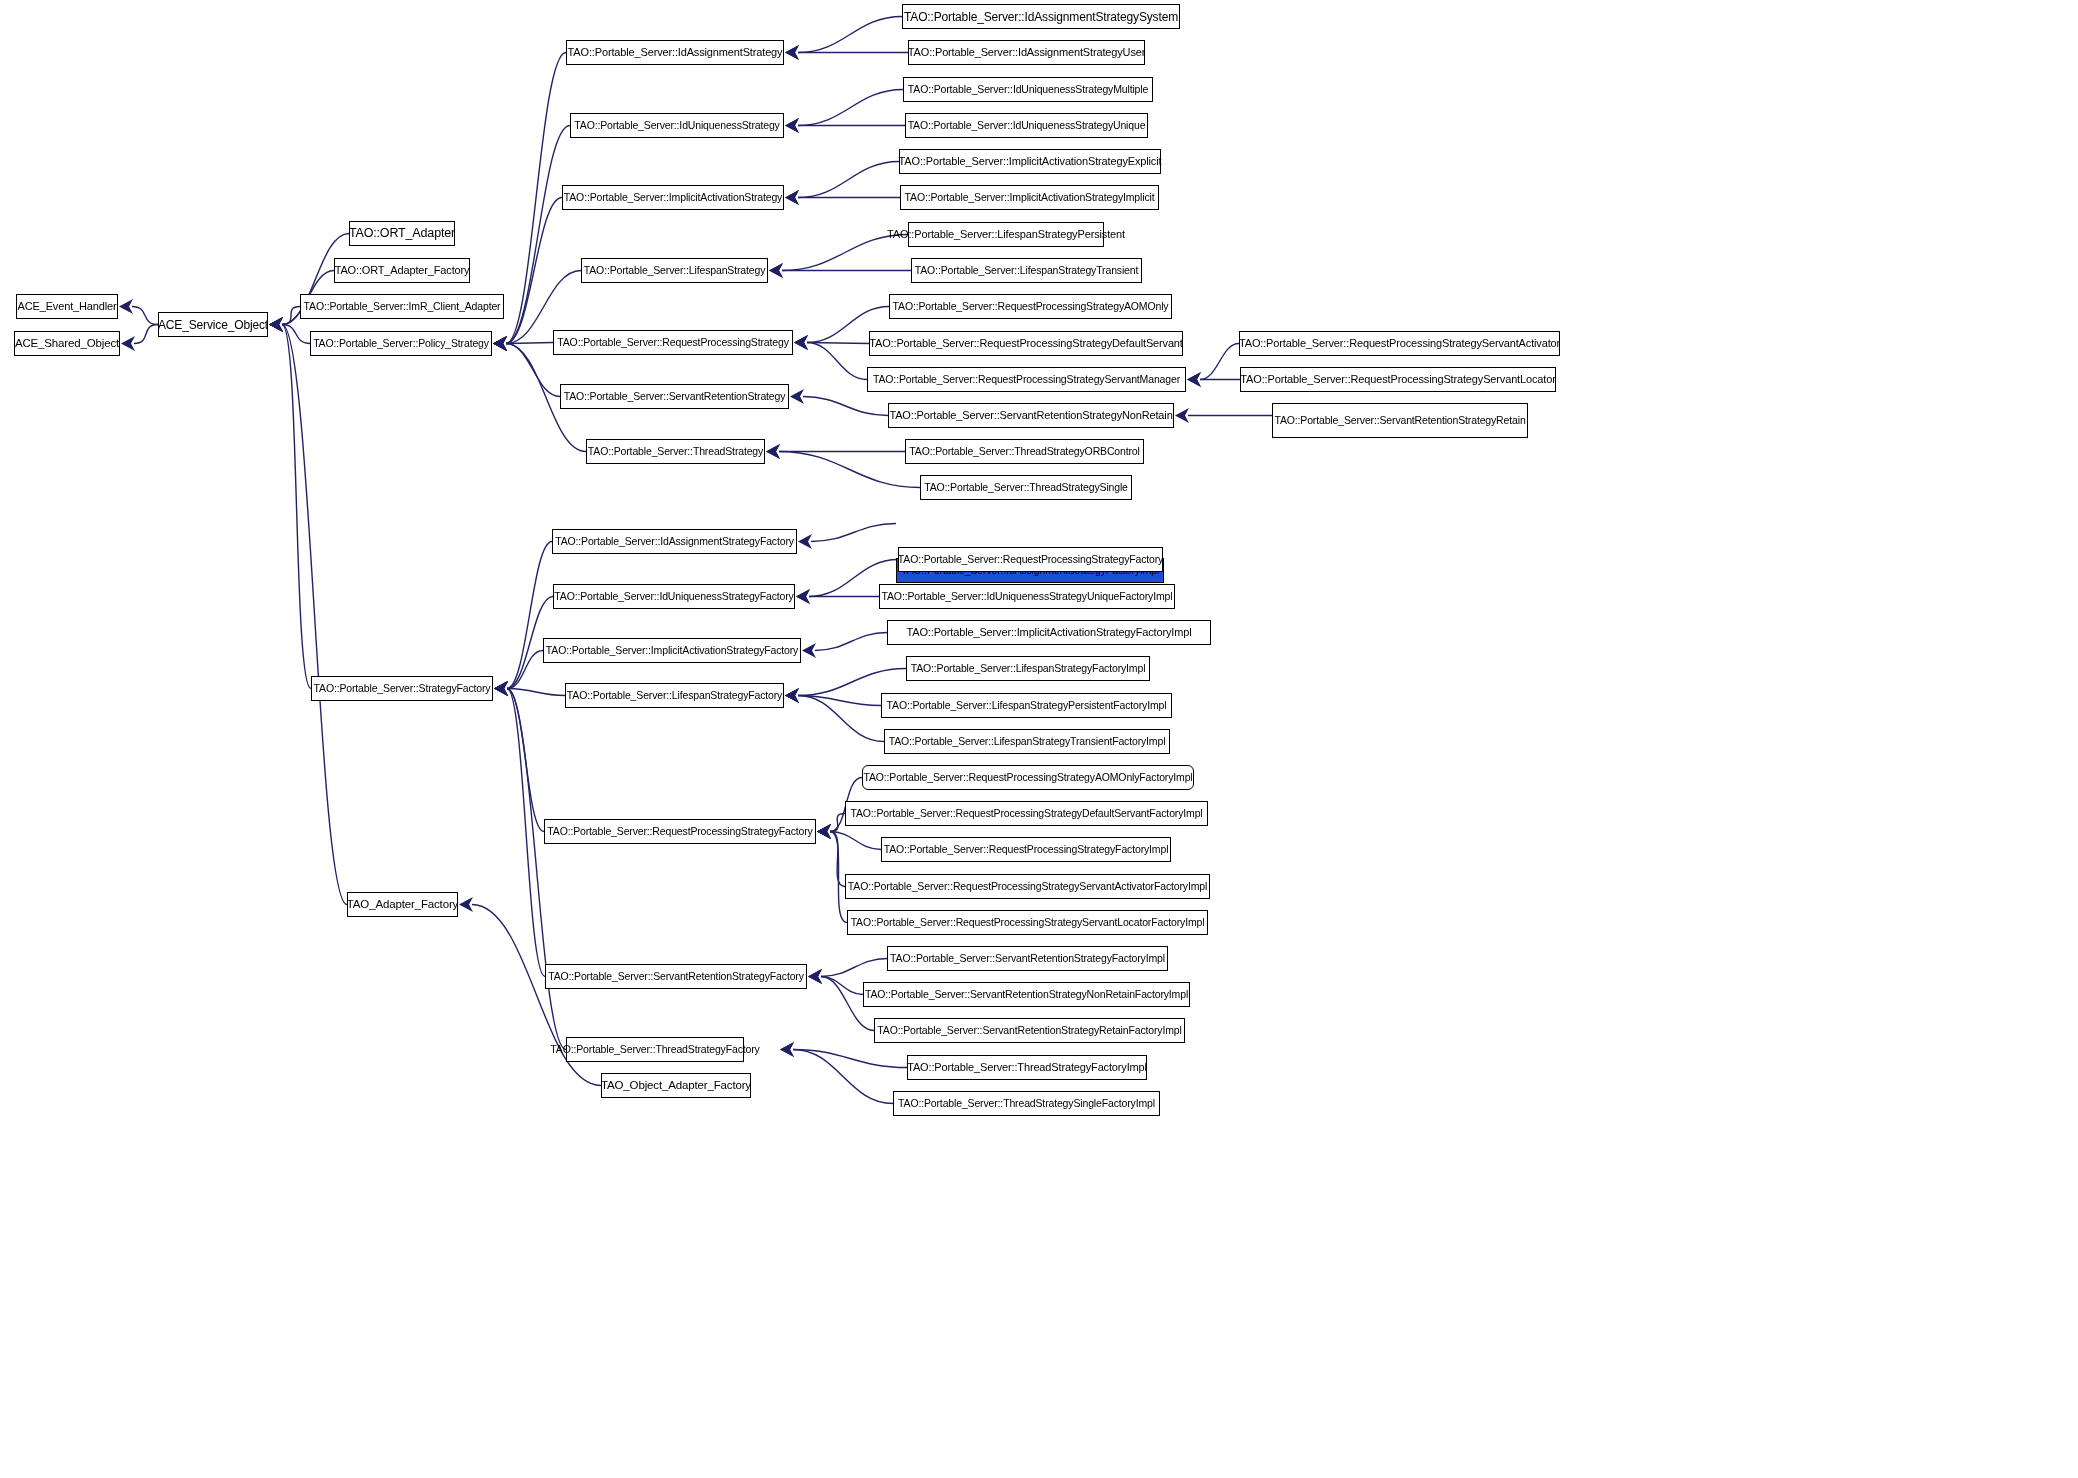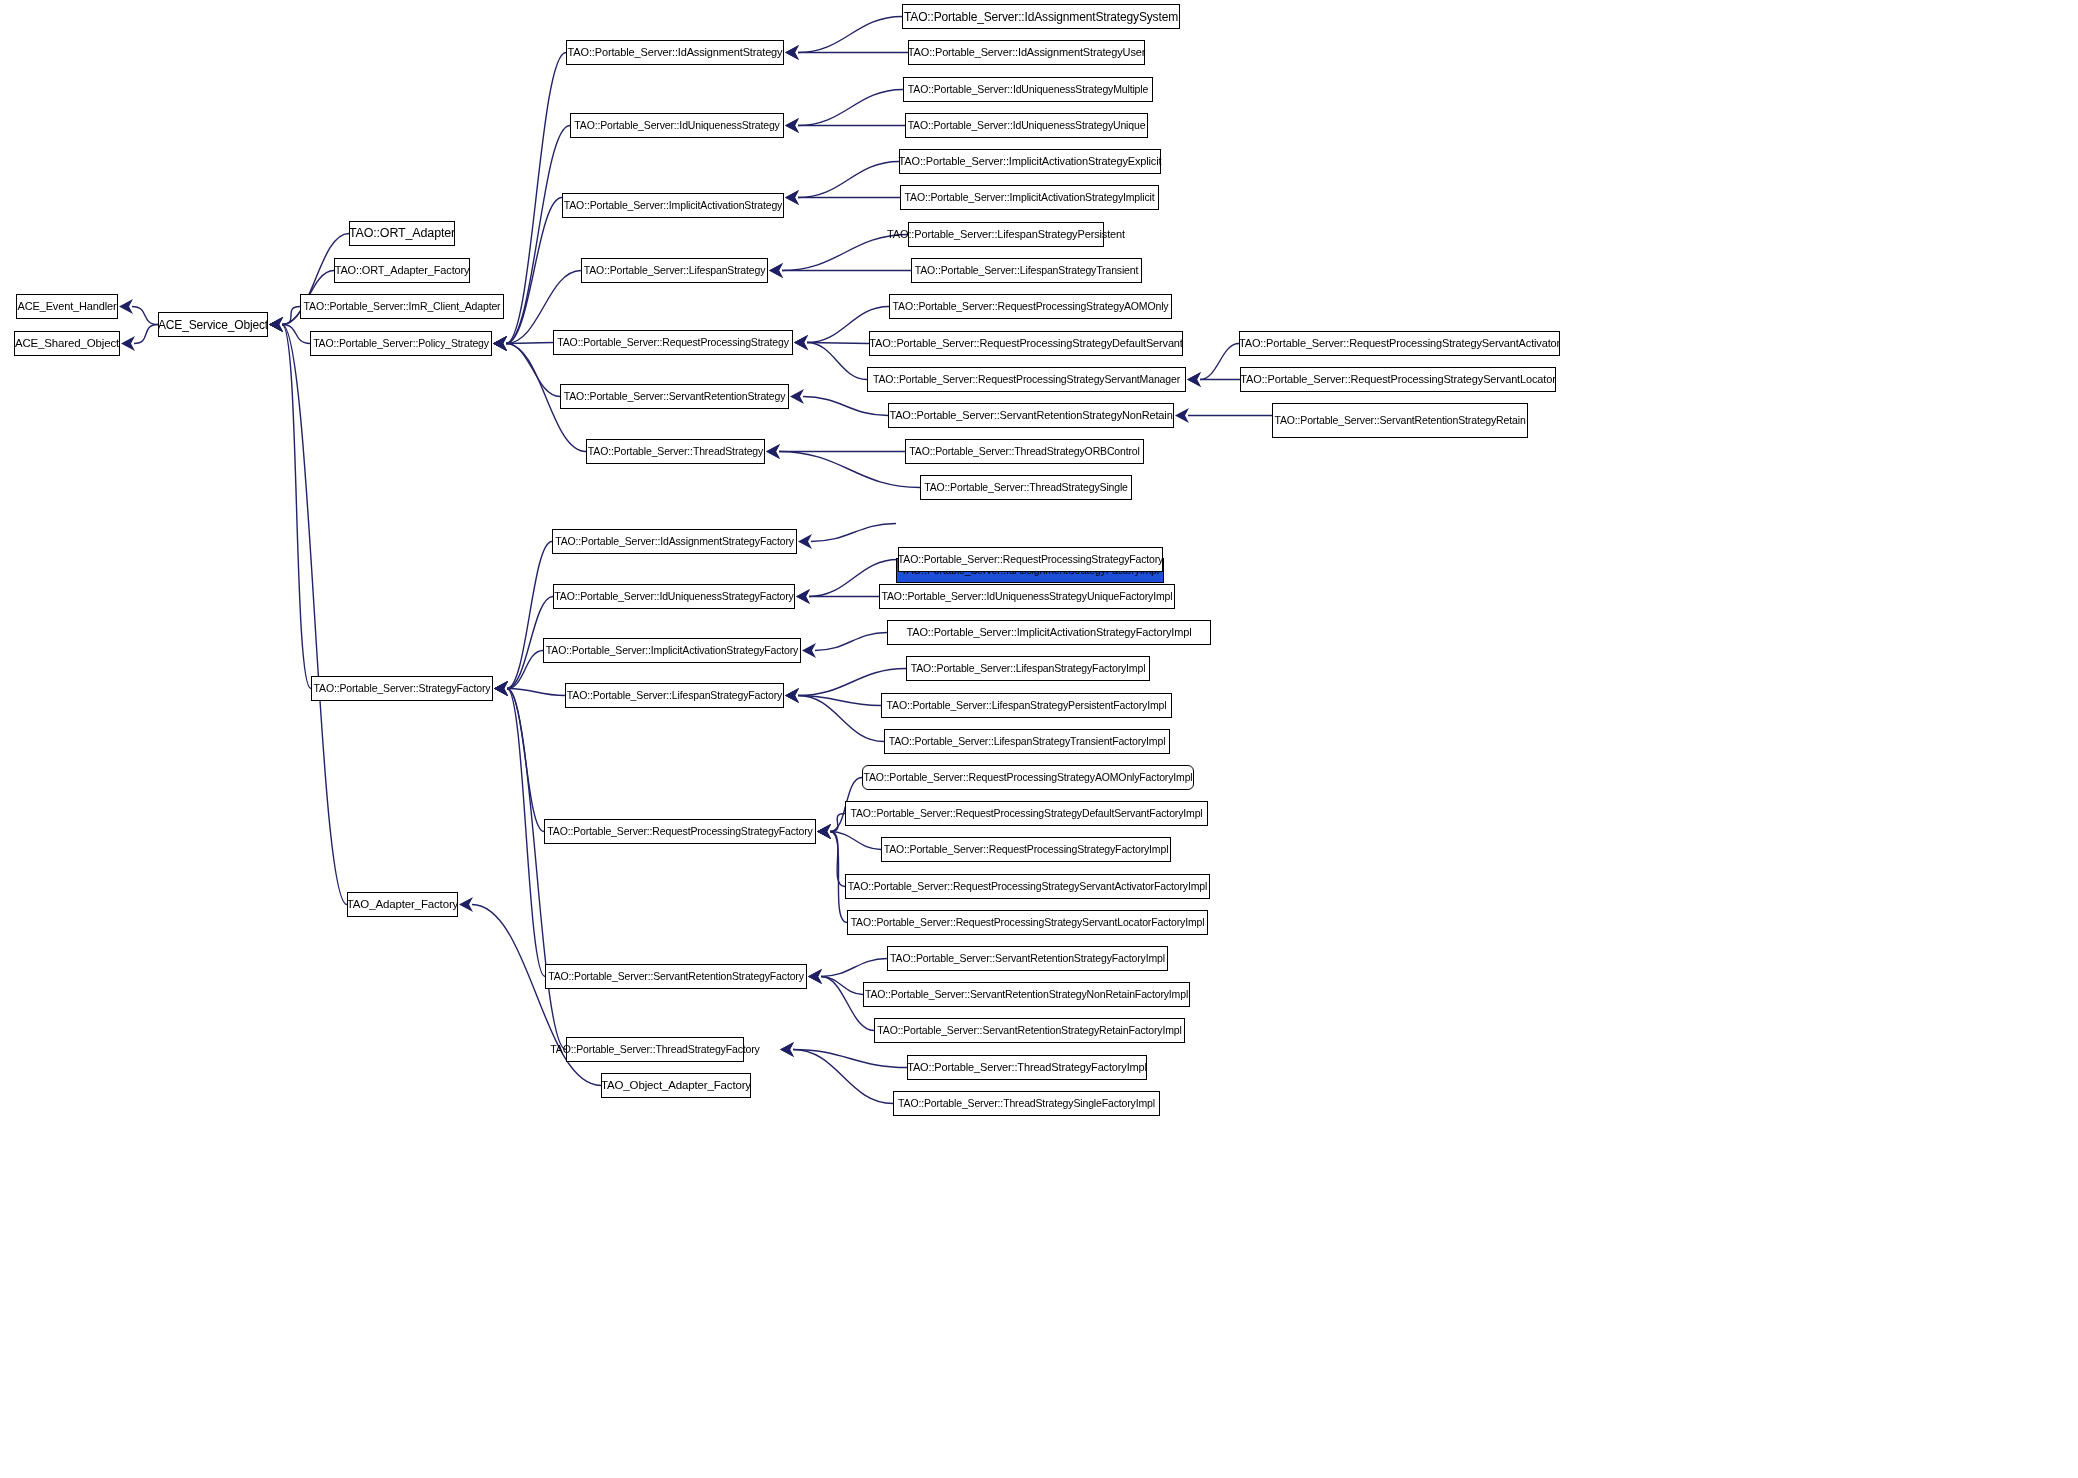--- a/index.html
+++ b/index.html
@@ -260,21 +260,21 @@
   <div id="nodes">
       <div class="node" style="left: 16px; top: 294px; width: 102px; height: 25px; border-color: rgb(0, 0, 0); background: rgb(255, 255, 255); color: rgb(0, 0, 0); font-size: 11px;">ACE_Event_Handler</div>
       <div class="node" style="left: 14px; top: 331px; width: 106px; height: 25px; border-color: rgb(0, 0, 0); background: rgb(255, 255, 255); color: rgb(0, 0, 0); font-size: 11.5px;">ACE_Shared_Object</div>
       <div class="node" style="left: 158px; top: 312px; width: 110px; height: 25px; border-color: rgb(0, 0, 0); background: rgb(255, 255, 255); color: rgb(0, 0, 0); font-size: 12px;">ACE_Service_Object</div>
       <div class="node" style="left: 349px; top: 221px; width: 106px; height: 25px; border-color: rgb(0, 0, 0); background: rgb(255, 255, 255); color: rgb(0, 0, 0); font-size: 12.5px;">TAO::ORT_Adapter</div>
       <div class="node" style="left: 334px; top: 258px; width: 136px; height: 25px; border-color: rgb(0, 0, 0); background: rgb(255, 255, 255); color: rgb(0, 0, 0); font-size: 11px;">TAO::ORT_Adapter_Factory</div>
       <div class="node" style="left: 300px; top: 294px; width: 204px; height: 25px; border-color: rgb(0, 0, 0); background: rgb(255, 255, 255); color: rgb(0, 0, 0); font-size: 10.5px;">TAO::Portable_Server::ImR_Client_Adapter</div>
       <div class="node" style="left: 310px; top: 331px; width: 182px; height: 25px; border-color: rgb(0, 0, 0); background: rgb(255, 255, 255); color: rgb(0, 0, 0); font-size: 10.5px;">TAO::Portable_Server::Policy_Strategy</div>
       <div class="node" style="left: 566px; top: 40px; width: 218px; height: 25px; border-color: rgb(0, 0, 0); background: rgb(255, 255, 255); color: rgb(0, 0, 0); font-size: 11px;">TAO::Portable_Server::IdAssignmentStrategy</div>
       <div class="node" style="left: 570px; top: 113px; width: 214px; height: 25px; border-color: rgb(0, 0, 0); background: rgb(255, 255, 255); color: rgb(0, 0, 0); font-size: 10.5px;">TAO::Portable_Server::IdUniquenessStrategy</div>
-      <div class="node" style="left: 562px; top: 185px; width: 222px; height: 25px; border-color: rgb(0, 0, 0); background: rgb(255, 255, 255); color: rgb(0, 0, 0); font-size: 10.5px; margin-top: 8px;">TAO::Portable_Server::ImplicitActivationStrategy</div>
+      <div class="node" style="left: 562px; top: 185px; width: 222px; height: 25px; border-color: rgb(0, 0, 0); background: rgb(255, 255, 255); color: rgb(0, 0, 0); font-size: 10.5px;">TAO::Portable_Server::ImplicitActivationStrategy</div>
       <div class="node" style="left: 581px; top: 258px; width: 187px; height: 25px; border-color: rgb(0, 0, 0); background: rgb(255, 255, 255); color: rgb(0, 0, 0); font-size: 10.5px;">TAO::Portable_Server::LifespanStrategy</div>
       <div class="node" style="left: 553px; top: 330px; width: 240px; height: 25px; border-color: rgb(0, 0, 0); background: rgb(255, 255, 255); color: rgb(0, 0, 0); font-size: 10.5px;">TAO::Portable_Server::RequestProcessingStrategy</div>
       <div class="node" style="left: 560px; top: 384px; width: 229px; height: 25px; border-color: rgb(0, 0, 0); background: rgb(255, 255, 255); color: rgb(0, 0, 0); font-size: 10.5px;">TAO::Portable_Server::ServantRetentionStrategy</div>
       <div class="node" style="left: 586px; top: 439px; width: 179px; height: 25px; border-color: rgb(0, 0, 0); background: rgb(255, 255, 255); color: rgb(0, 0, 0); font-size: 10.5px;">TAO::Portable_Server::ThreadStrategy</div>
       <div class="node" style="left: 902px; top: 4px; width: 278px; height: 25px; border-color: rgb(0, 0, 0); background: rgb(255, 255, 255); color: rgb(0, 0, 0); font-size: 12px;">TAO::Portable_Server::IdAssignmentStrategySystem</div>
       <div class="node" style="left: 908px; top: 40px; width: 237px; height: 25px; border-color: rgb(0, 0, 0); background: rgb(255, 255, 255); color: rgb(0, 0, 0); font-size: 11px;">TAO::Portable_Server::IdAssignmentStrategyUser</div>
       <div class="node" style="left: 903px; top: 77px; width: 250px; height: 25px; border-color: rgb(0, 0, 0); background: rgb(255, 255, 255); color: rgb(0, 0, 0); font-size: 10.5px;">TAO::Portable_Server::IdUniquenessStrategyMultiple</div>
       <div class="node" style="left: 905px; top: 113px; width: 243px; height: 25px; border-color: rgb(0, 0, 0); background: rgb(255, 255, 255); color: rgb(0, 0, 0); font-size: 10.5px;">TAO::Portable_Server::IdUniquenessStrategyUnique</div>
       <div class="node" style="left: 899px; top: 149px; width: 262px; height: 25px; border-color: rgb(0, 0, 0); background: rgb(255, 255, 255); color: rgb(0, 0, 0); font-size: 11px;">TAO::Portable_Server::ImplicitActivationStrategyExplicit</div>
       <div class="node" style="left: 900px; top: 185px; width: 259px; height: 25px; border-color: rgb(0, 0, 0); background: rgb(255, 255, 255); color: rgb(0, 0, 0); font-size: 10.5px;">TAO::Portable_Server::ImplicitActivationStrategyImplicit</div>

